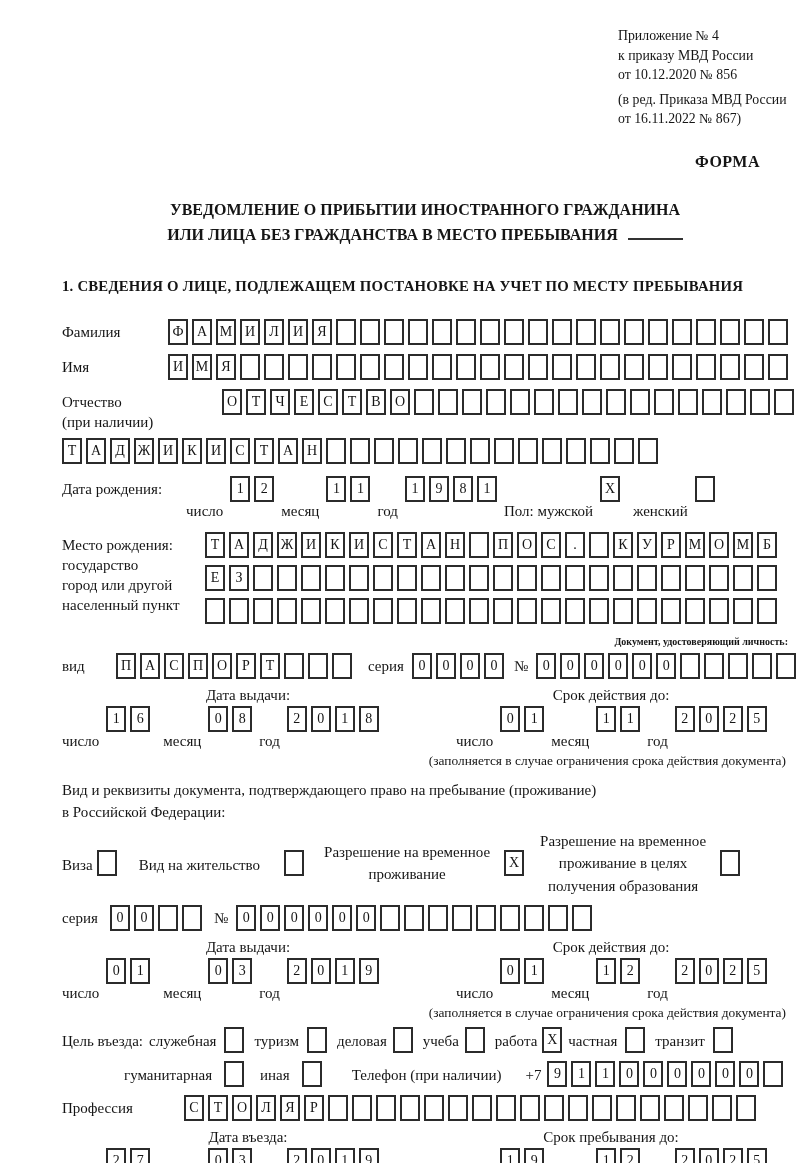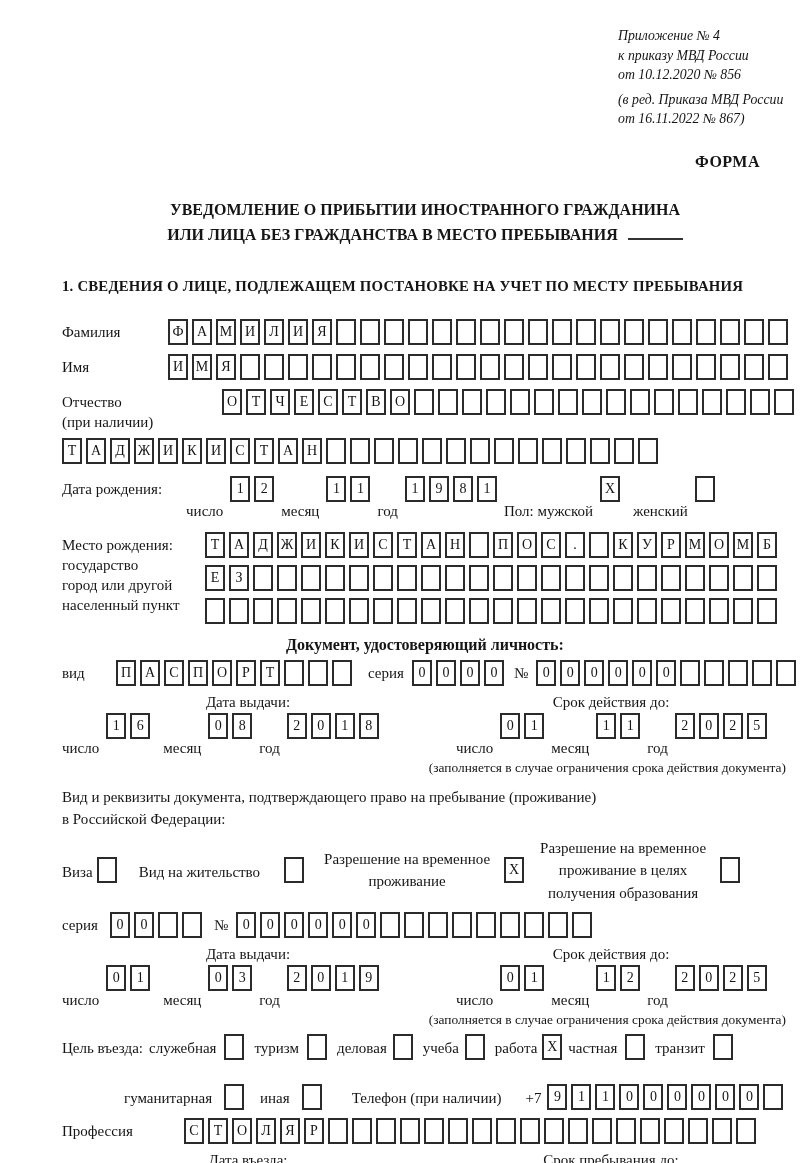--- a/index.html
+++ b/index.html
@@ -2,21 +2,21 @@
 <html><head>
 <meta charset="utf-8">
 <style>
   html,body{margin:0;padding:0;background:#fff;}
   .page{
     width:800px;height:1163px;box-sizing:border-box;
     padding:26px 12px 0 62px;
     font-family:"Liberation Serif","DejaVu Serif",serif;
     color:#151515;font-size:15px;position:relative;overflow:hidden;
   }
-  .appendix{margin-left:556px;font-size:13.8px;line-height:1.42;font-style:italic;}
+  .appendix{margin-left:556px;font-size:13.8px;line-height:1.42;}
   .appendix .gap{height:5px;}
   .forma{margin-top:24px;margin-right:28px;text-align:right;font-weight:bold;font-size:16px;letter-spacing:.5px;}
   .title{margin-top:26px;text-align:center;font-weight:bold;font-size:16px;line-height:1.6;}
   .title .blank{display:inline-block;width:55px;border-bottom:2px solid #333;height:14px;margin-left:10px;}
   .sec-head{margin-top:30px;font-weight:bold;font-size:14.8px;letter-spacing:.2px;white-space:nowrap;}
 
   .row{display:flex;align-items:flex-start;margin-top:9px;}
   .lbl{line-height:1.35;padding-top:3px;flex-shrink:0;}
   .cells{display:flex;gap:4px;flex-wrap:nowrap;}
   .cell{
@@ -24,21 +24,21 @@
     display:flex;align-items:center;justify-content:center;
     font-size:14px;line-height:1;background:#fff;
   }
   .dg{display:flex;align-items:flex-start;gap:7px;}
   .dg .dg-lbl{padding-top:3px;margin-top:24px;}
   .two-col{display:flex;margin-top:10px;}
   .col-l{width:372px;}
   .col-r{flex:1;}
   .center{text-align:center;}
   .note{font-size:13.4px;text-align:right;margin-top:3px;padding-right:2px;}
-  .doc-head{margin-top:12px;text-align:center;font-weight:bold;font-size:16px;}
+  .doc-head{margin-top:12px;text-align:right;font-weight:bold;font-size:10px;}
   .para{margin-top:10px;line-height:1.5;}
   .chk-label{line-height:1.5;text-align:center;}
   .stack{display:flex;flex-direction:column;gap:7px;}
 </style>
 </head>
 <body>
 
 <div class="page">
 
   <div class="appendix">
@@ -531,21 +531,21 @@
     <div class="lbl" style="margin-left:6px;">частная</div>
     <div class="cells" style="margin-left:8px;">
         <span class="cell"></span>
       </div>
     <div class="lbl" style="margin-left:10px;">транзит</div>
     <div class="cells" style="margin-left:8px;">
         <span class="cell"></span>
       </div>
   </div>
 
-  <div class="row" style="margin-top:24px;align-items:center;">
+  <div class="row" style="margin-top:8px;align-items:center;">
     <div class="lbl" style="margin-left:62px;">гуманитарная</div>
     <div class="cells" style="margin-left:12px;">
         <span class="cell"></span>
       </div>
     <div class="lbl" style="margin-left:16px;">иная</div>
     <div class="cells" style="margin-left:12px;">
         <span class="cell"></span>
       </div>
     <div class="lbl" style="margin-left:30px;">Телефон (при наличии)</div>
     <div class="lbl" style="margin-left:24px;">+7</div>

